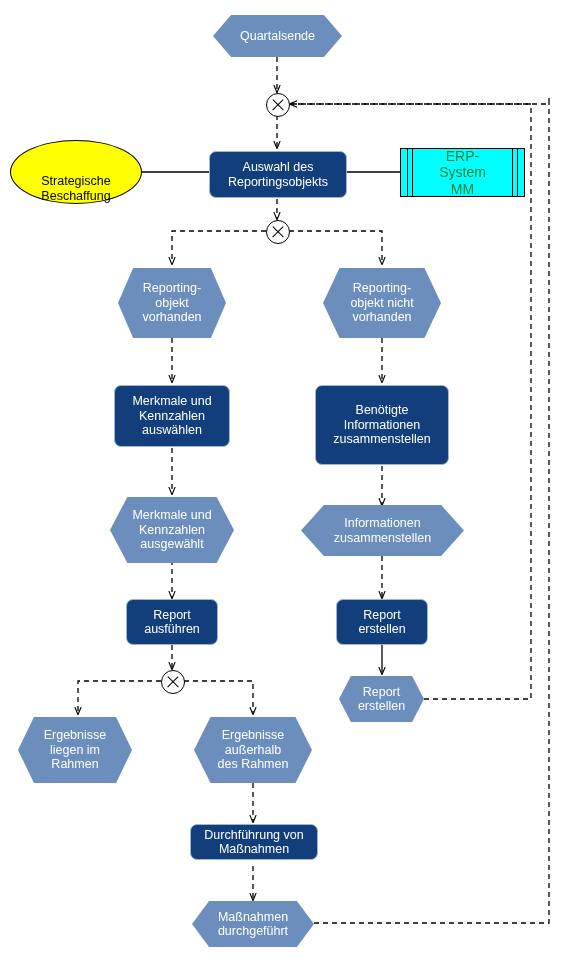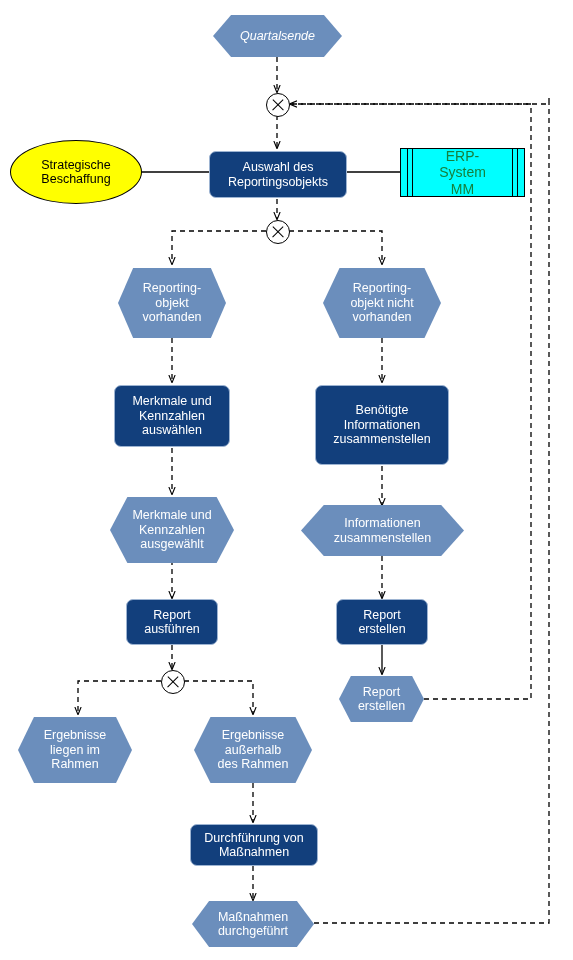--- a/index.html
+++ b/index.html
@@ -143,27 +143,27 @@
 
       <path d="M253,783 L253,822" stroke-dasharray="5,4" marker-end="url(#arrow)"></path>
       <path d="M253,866 L253,900" stroke-dasharray="5,4" marker-end="url(#arrow)"></path>
 
       <path d="M424,699 L531,699 L531,104 L290,104" stroke-dasharray="5,4" marker-end="url(#arrow)"></path>
 
       <path d="M314,923 L549,923 L549,97 L549,104 L290,104" stroke-dasharray="5,4"></path>
     </g>
   </svg>
 
-  <div class="node event" style="left:213px; top:15px; width:129px; height:42px;font-style:italic;">
+  <div class="node event" style="left:213px; top:15px; width:129px; height:42px;">
     <span class="lbl">Quartalsende</span>
   </div>
 
   <div class="xor" style="left:266px; top:93px;"></div>
 
-  <div class="node orgunit" style="left:10px; top:140px; width:132px; height:64px;">
+  <div class="node orgunit" style="left:10px; top:140px; width:132px; height:64px;align-items:flex-end;">
     <span class="lbl">Strategische
 Beschaffung</span>
   </div>
 
   <div class="node func" style="left:209px; top:151px; width:138px; height:47px;">
     <span class="lbl">Auswahl des
 Reportingsobjekts</span>
   </div>
 
   <div class="node system" style="left:400px; top:148px; width:125px; height:49px;">
@@ -234,21 +234,21 @@
 liegen im
 Rahmen</span>
   </div>
 
   <div class="node event" style="left:194px; top:717px; width:118px; height:66px;">
     <span class="lbl">Ergebnisse
 außerhalb
 des Rahmen</span>
   </div>
 
-  <div class="node func" style="left:190px; top:824px; width:128px; height:42px;">
+  <div class="node func" style="left:190px; top:824px; width:128px; height:36px;">
     <span class="lbl">Durchführung von
 Maßnahmen</span>
   </div>
 
   <div class="node event" style="left:192px; top:901px; width:122px; height:46px;">
     <span class="lbl">Maßnahmen
 durchgeführt</span>
   </div>
 
 </div>

